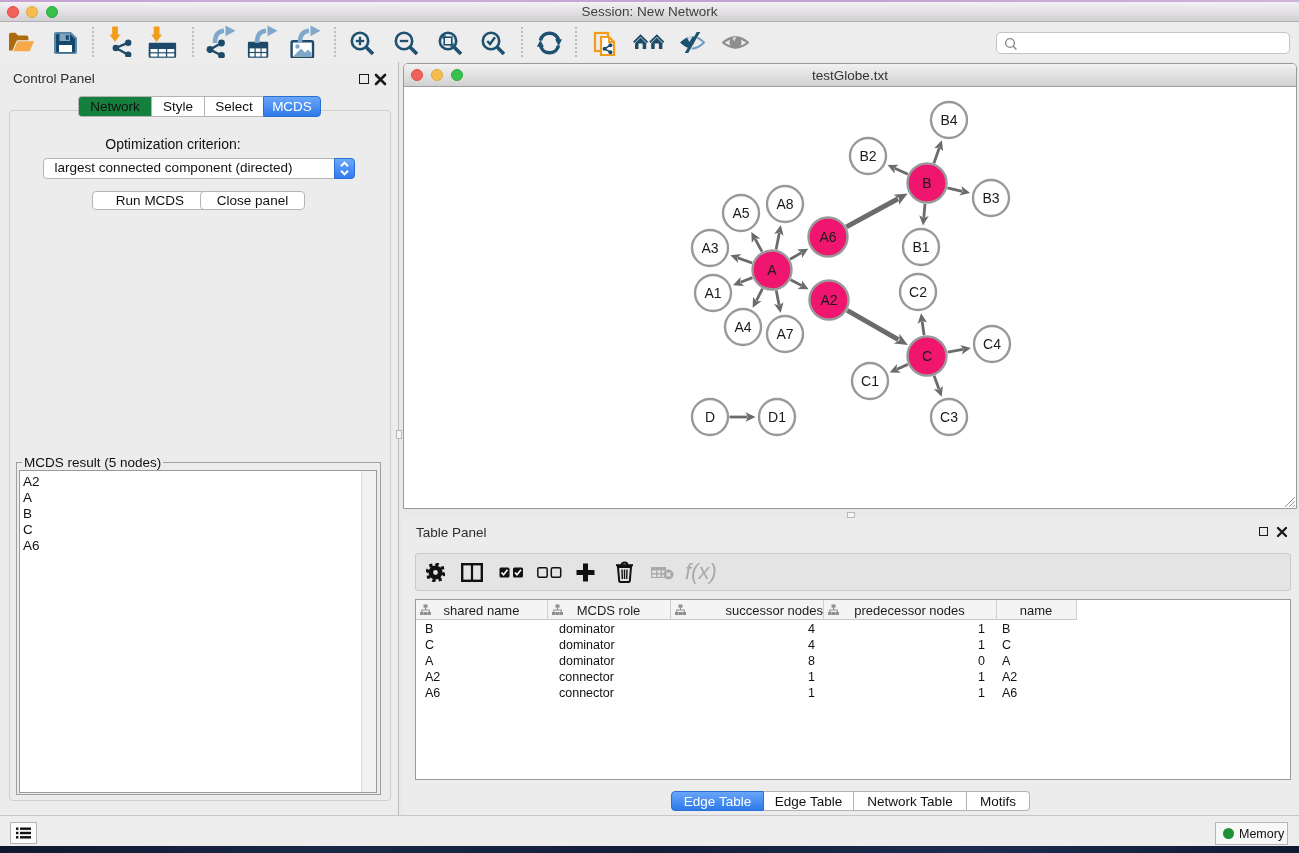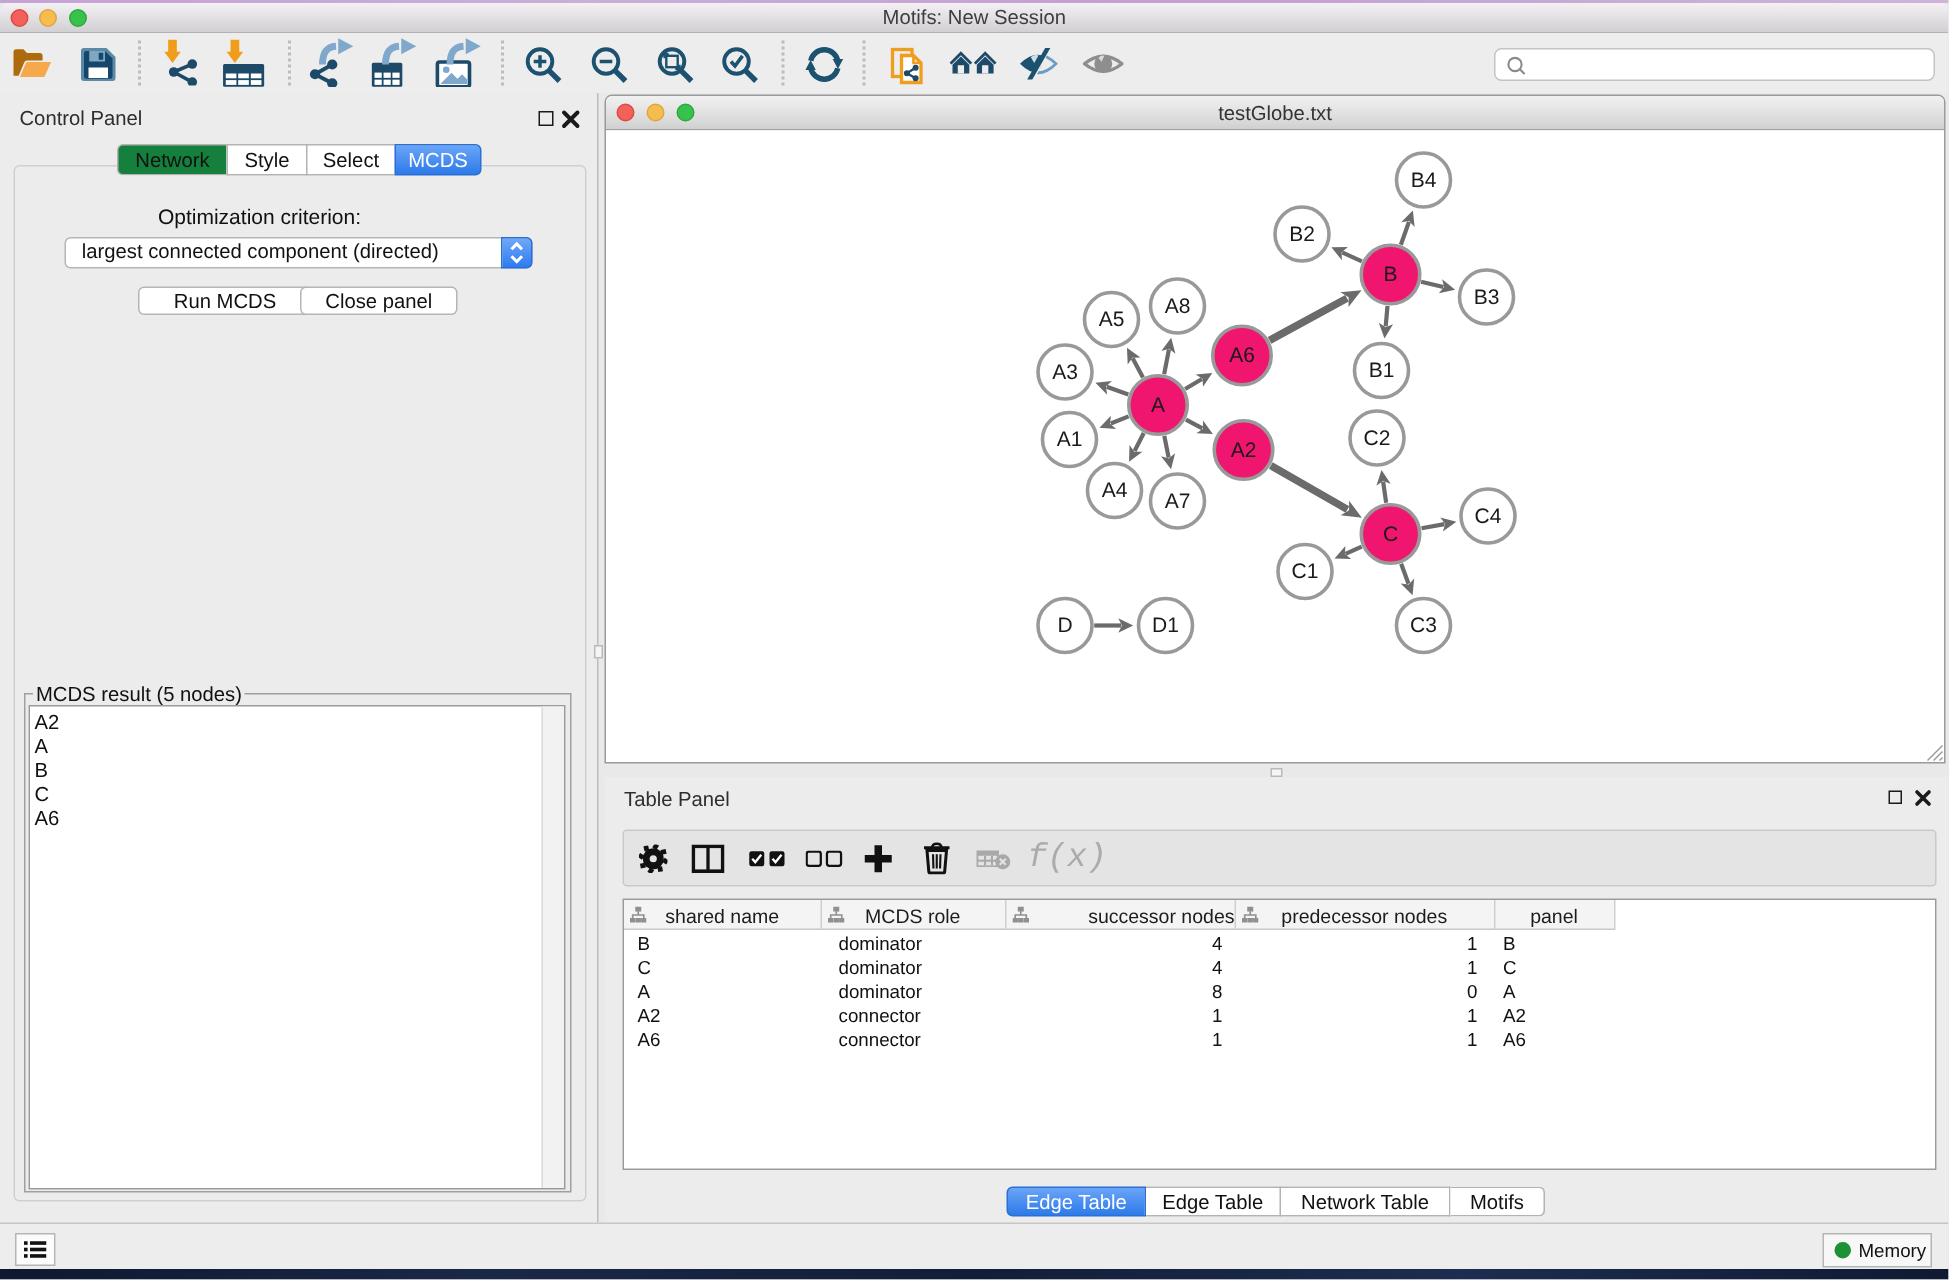--- a/index.html
+++ b/index.html
@@ -7,21 +7,21 @@
 svg{display:block}
 </style></head><body>
 
 <div class="abs" style="left:0;top:0;width:1299px;height:2px;background:linear-gradient(90deg,#c5a3d3,#cbadd8 30%,#c2a0d0 60%,#cfb3da)"></div>
 <div class="abs" style="left:0;top:846px;width:1299px;height:7px;background:linear-gradient(90deg,#0e1830,#1a2847 25%,#121e38 50%,#1d2c50 75%,#0f1a32)"></div>
 
 <div class="abs" style="left:0;top:2px;width:1299px;height:20px;border-radius:5px 5px 0 0;background:linear-gradient(#f3f1f3,#dcdadc 70%,#d2d0d2);border-bottom:1px solid #b3b1b3"></div>
 <div class="abs" style="left:7px;top:6px;width:12px;height:12px;border-radius:50%;background:#f2615a;border:1px solid #dd4b43"></div>
 <div class="abs" style="left:26px;top:6px;width:12px;height:12px;border-radius:50%;background:#f6bd4e;border:1px solid #dfa63b"></div>
 <div class="abs" style="left:46px;top:6px;width:12px;height:12px;border-radius:50%;background:#39c14e;border:1px solid #2aa93c"></div>
-<div class="abs" style="left:0;top:4px;width:1299px;text-align:center;font-size:13.5px;color:#3e3e3e">Motifs: New Session</div>
+<div class="abs" style="left:0;top:4px;width:1299px;text-align:center;font-size:13.5px;color:#3e3e3e">Session: New Network</div>
 
 <div class="abs" style="left:0;top:22px;width:1299px;height:40px;background:#ededed"></div>
 <div class="abs" style="left:92px;top:27px;width:0;height:30px;border-left:2px dotted #bcbcbc"></div>
 <div class="abs" style="left:192px;top:27px;width:0;height:30px;border-left:2px dotted #bcbcbc"></div>
 <div class="abs" style="left:334px;top:27px;width:0;height:30px;border-left:2px dotted #bcbcbc"></div>
 <div class="abs" style="left:521px;top:27px;width:0;height:30px;border-left:2px dotted #bcbcbc"></div>
 <div class="abs" style="left:575px;top:27px;width:0;height:30px;border-left:2px dotted #bcbcbc"></div>
 <svg class="abs" style="left:7px;top:30px" width="30" height="26" viewBox="0 0 30 26">
     <path d="M2 20.5 L2 4.6 Q2 2.8 3.8 2.8 L8.6 2.8 L11 5.4 L19.4 5.4 Q21.4 5.4 21.4 7.4 L21.4 20.5 Z" fill="#ad6b0e"></path>
     <path d="M5.6 21.6 L9.8 11.6 Q10.1 10.8 11 10.8 L26.6 10.8 Q27.8 10.8 27.4 11.9 L23.4 20.9 Q23 21.9 22 21.9 L6 21.9 Q5.4 21.9 5.6 21.6 Z" fill="#f6a94a" stroke="#ededed" stroke-width="1.1"></path>
@@ -351,21 +351,21 @@
   </svg>
 <svg class="abs" style="left:650px;top:566px" width="24" height="14" viewBox="0 0 24 14">
     <rect x="1" y="1" width="15" height="11" fill="#a9a9a9"></rect>
     <rect x="2.2" y="4.5" width="12.6" height="2.6" fill="#e4e4e4"></rect>
     <rect x="2.2" y="8.5" width="12.6" height="2.4" fill="#e4e4e4"></rect>
     <rect x="6" y="4.5" width="1.4" height="6.4" fill="#a9a9a9"></rect>
     <rect x="10.6" y="4.5" width="1.4" height="6.4" fill="#a9a9a9"></rect>
     <circle cx="18.5" cy="8.5" r="5" fill="#a9a9a9"></circle>
     <path d="M16.5 6.5 L20.5 10.5 M20.5 6.5 L16.5 10.5" stroke="#e4e4e4" stroke-width="1.4"></path>
   </svg>
-<div class="abs" style="left:685px;top:559px;font-family:Liberation Mono, monospace;font-style:italic;font-size:22px;color:#ababab">f(x)</div>
+<div class="abs" style="left:685px;top:559px;font-family:Liberation Sans, sans-serif;font-style:italic;font-size:22px;color:#ababab">f(x)</div>
 <div class="abs" style="left:415px;top:599px;width:876px;height:181px;background:#fff;border:1px solid #9a9a9a"></div>
 <div class="abs" style="left:416px;top:600px;width:660px;height:20px;background:#f4f4f4;border-bottom:1px solid #c8c8c8"></div>
 <div class="abs" style="left:547px;top:600px;width:1px;height:20px;background:#cfcfcf"></div>
 <div class="abs" style="left:670px;top:600px;width:1px;height:20px;background:#cfcfcf"></div>
 <div class="abs" style="left:823px;top:600px;width:1px;height:20px;background:#cfcfcf"></div>
 <div class="abs" style="left:996px;top:600px;width:1px;height:20px;background:#cfcfcf"></div>
 <div class="abs" style="left:1076px;top:600px;width:1px;height:20px;background:#cfcfcf"></div>
 <svg class="abs" style="left:420px;top:604px" width="11" height="12" viewBox="0 0 11 12">
     <rect x="3.5" y="0.5" width="4" height="3.2" fill="#909090"></rect>
     <path d="M5.5 3.5 L5.5 6 M1.8 9 L1.8 6 L9.2 6 L9.2 9" fill="none" stroke="#909090" stroke-width="1.1"></path>
@@ -391,21 +391,21 @@
     <rect x="3.5" y="0.5" width="4" height="3.2" fill="#909090"></rect>
     <path d="M5.5 3.5 L5.5 6 M1.8 9 L1.8 6 L9.2 6 L9.2 9" fill="none" stroke="#909090" stroke-width="1.1"></path>
     <rect x="0" y="8" width="3.6" height="3" fill="#909090"></rect>
     <rect x="3.7" y="8" width="3.6" height="3" fill="#909090"></rect>
     <rect x="7.4" y="8" width="3.6" height="3" fill="#909090"></rect>
   </svg>
 <div class="abs" style="left:416px;top:603px;width:131px;text-align:center;font-size:13px;color:#1c1c1c">shared name</div>
 <div class="abs" style="left:547px;top:603px;width:123px;text-align:center;font-size:13px;color:#1c1c1c">MCDS role</div>
 <div class="abs" style="left:670px;top:603px;width:153px;text-align:right;font-size:13px;color:#1c1c1c">successor nodes</div>
 <div class="abs" style="left:823px;top:603px;width:173px;text-align:center;font-size:13px;color:#1c1c1c">predecessor nodes</div>
-<div class="abs" style="left:996px;top:603px;width:80px;text-align:center;font-size:13px;color:#1c1c1c">panel</div>
+<div class="abs" style="left:996px;top:603px;width:80px;text-align:center;font-size:13px;color:#1c1c1c">name</div>
 <div class="abs" style="left:425px;top:622px;font-size:12.5px;color:#111">B</div>
 <div class="abs" style="left:559px;top:622px;font-size:12.5px;color:#111">dominator</div>
 <div class="abs" style="left:740px;top:622px;width:75px;text-align:right;font-size:12.5px;color:#111">4</div>
 <div class="abs" style="left:910px;top:622px;width:75px;text-align:right;font-size:12.5px;color:#111">1</div>
 <div class="abs" style="left:1002px;top:622px;font-size:12.5px;color:#111">B</div>
 <div class="abs" style="left:425px;top:638px;font-size:12.5px;color:#111">C</div>
 <div class="abs" style="left:559px;top:638px;font-size:12.5px;color:#111">dominator</div>
 <div class="abs" style="left:740px;top:638px;width:75px;text-align:right;font-size:12.5px;color:#111">4</div>
 <div class="abs" style="left:910px;top:638px;width:75px;text-align:right;font-size:12.5px;color:#111">1</div>
 <div class="abs" style="left:1002px;top:638px;font-size:12.5px;color:#111">C</div>

